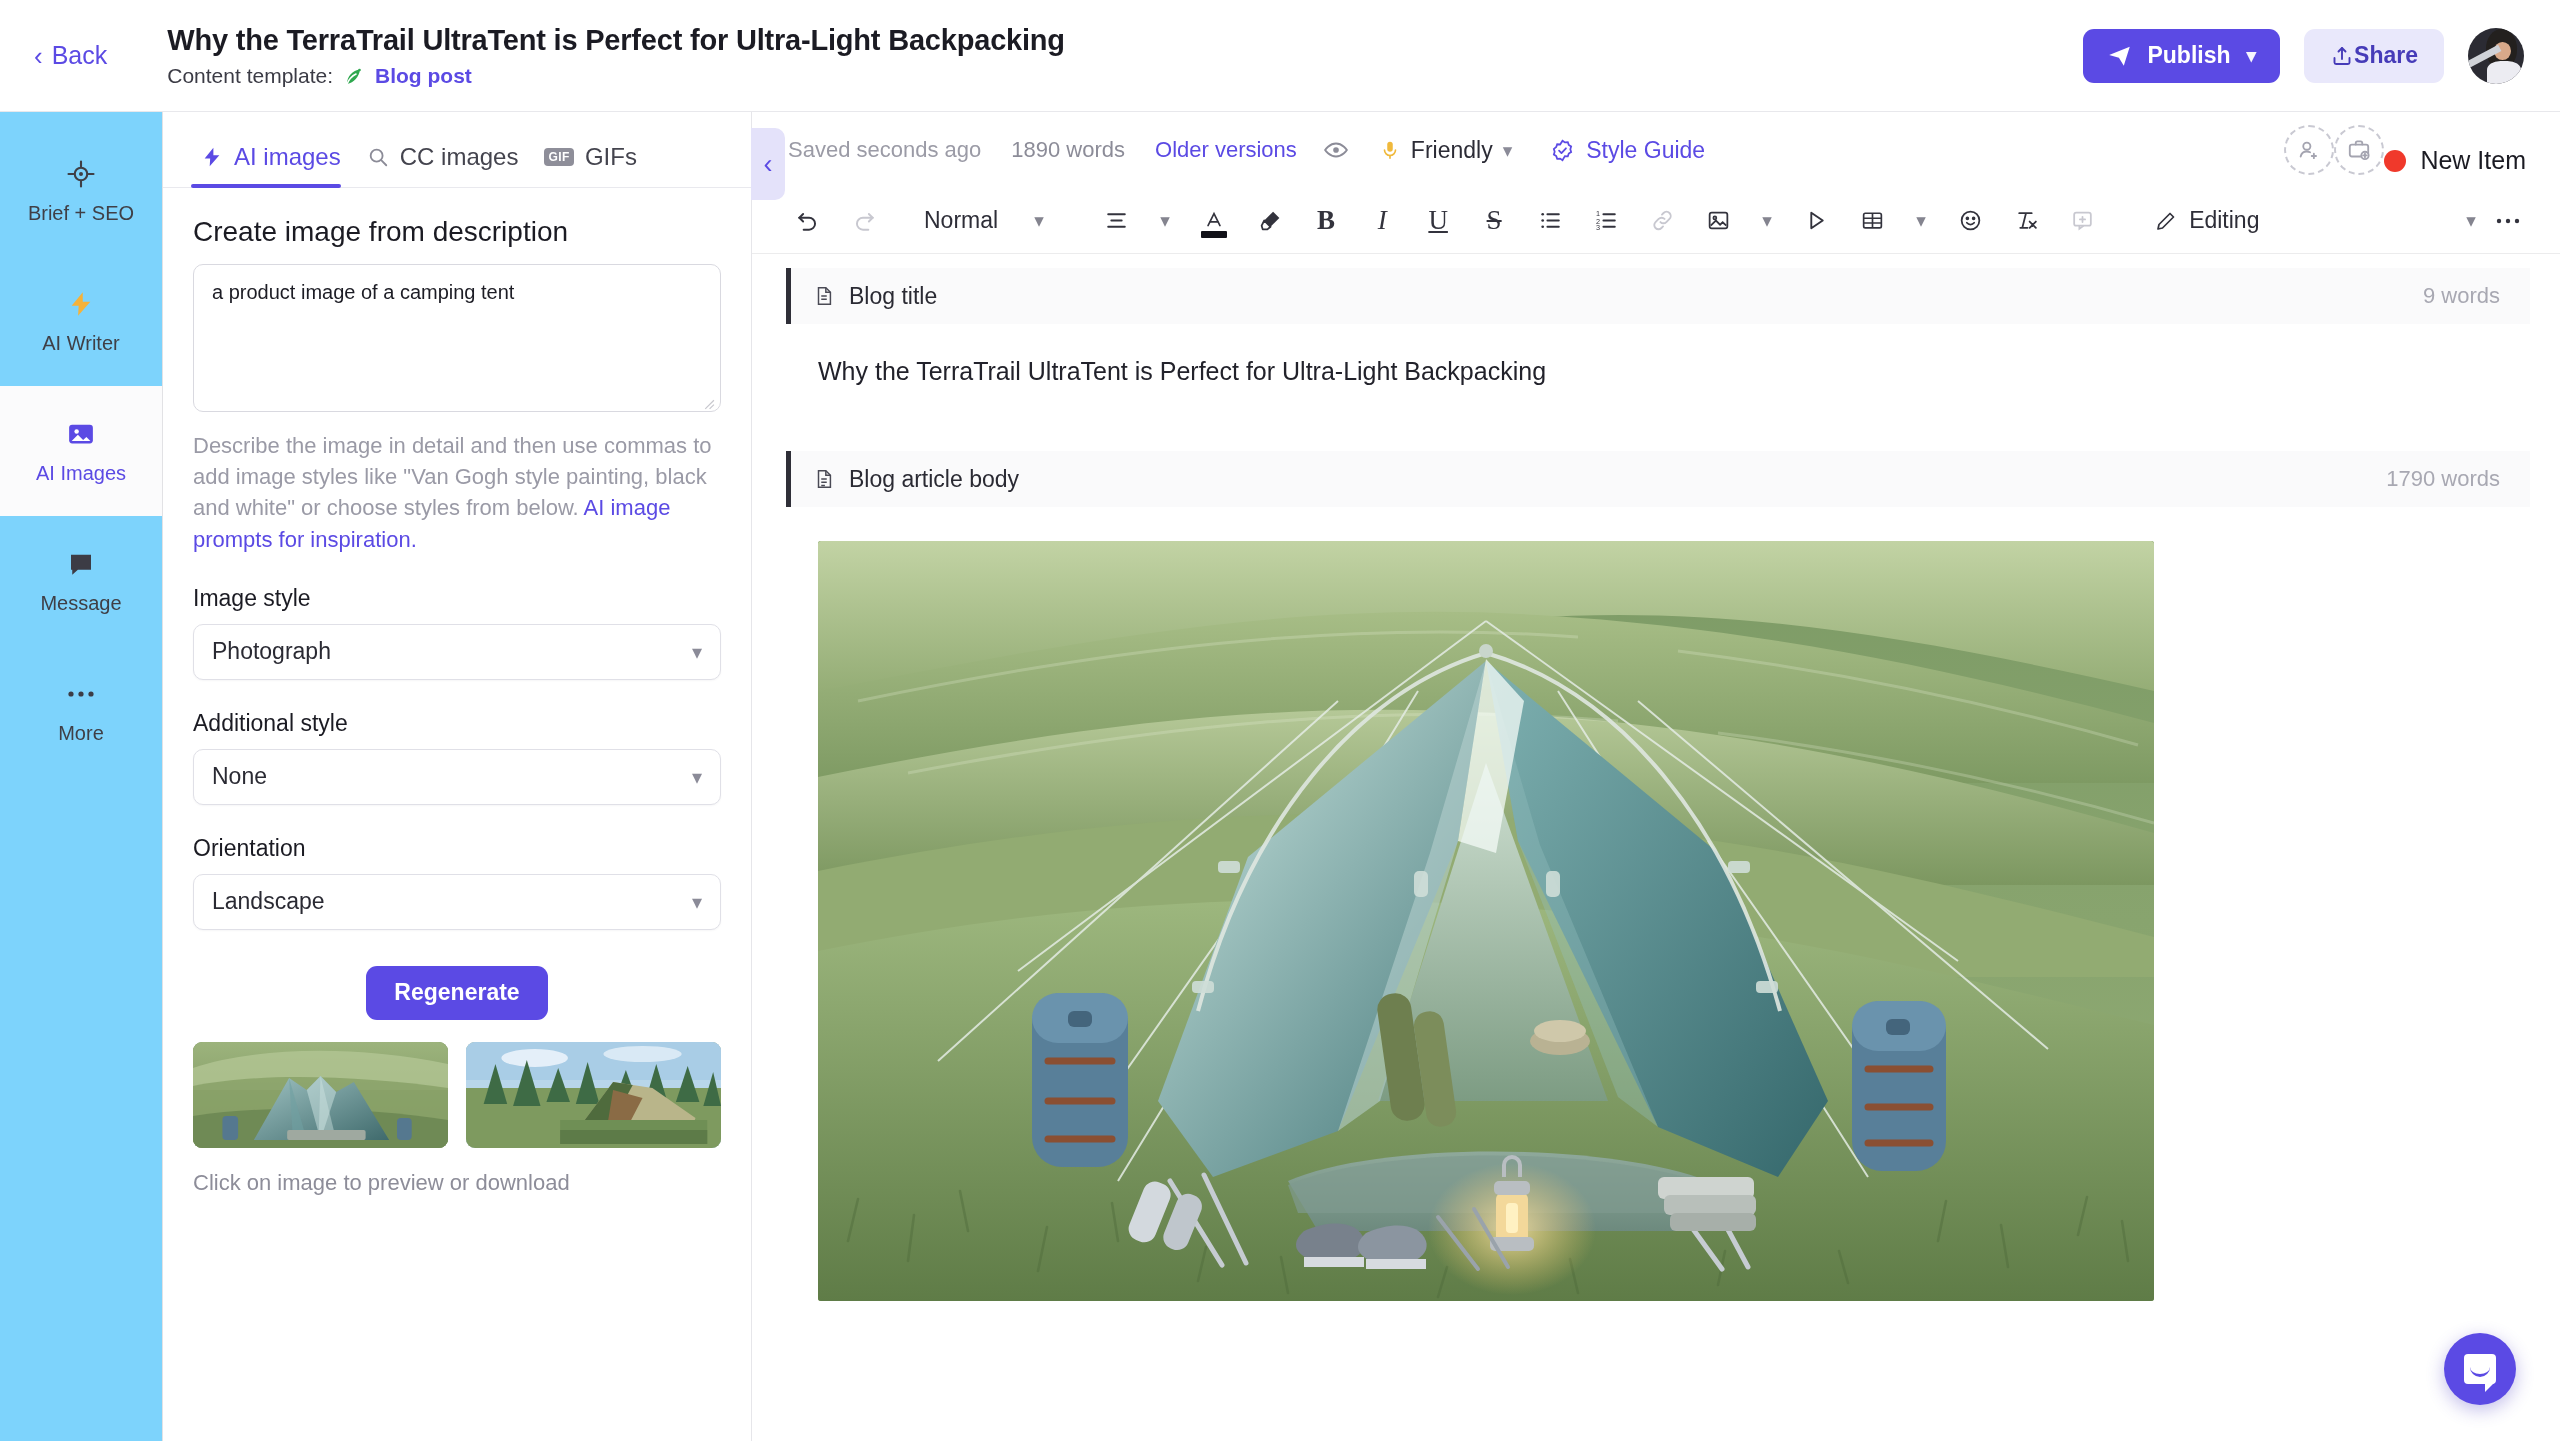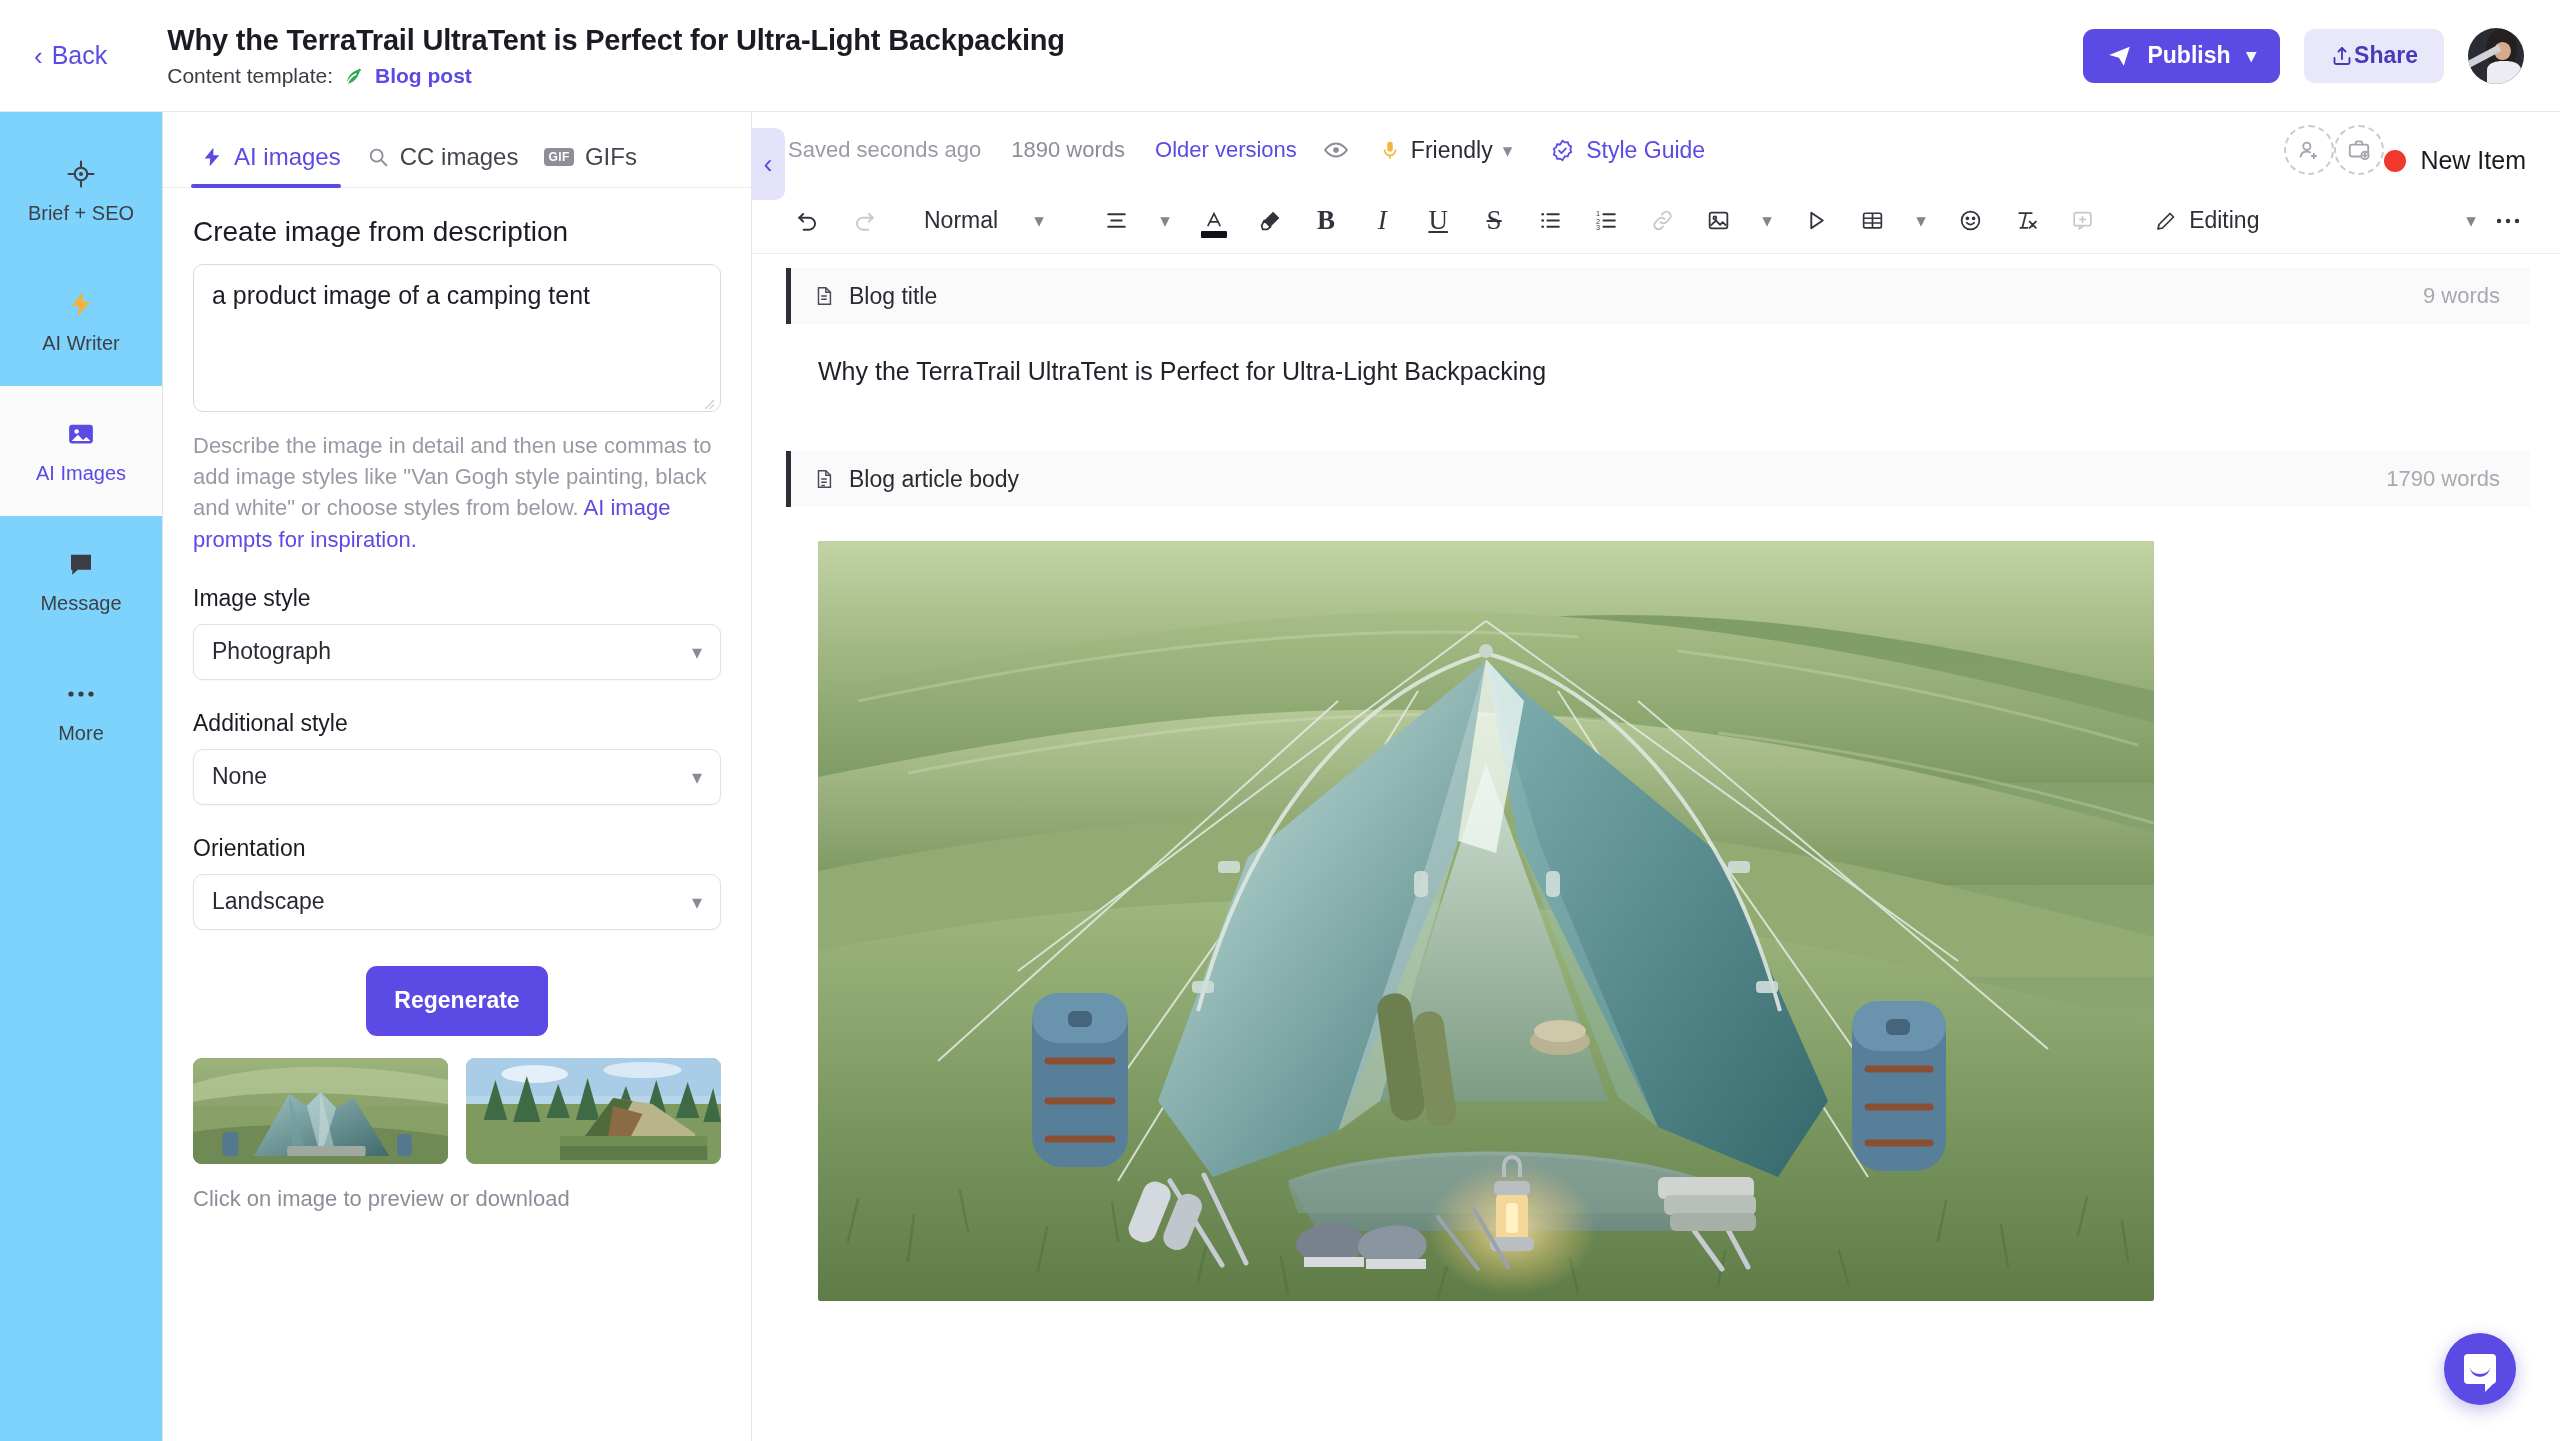--- a/index.html
+++ b/index.html
@@ -89,42 +89,42 @@
   }
   .ptab-ico { font-size: 23px; display:flex; align-items:center; }
   .gif-chip {
     background: #8e8e99; color: #fff; font-size: 12px; font-weight: 700;
     border-radius: 4px; padding: 2px 4px; letter-spacing: .5px;
   }
   .panel-scroll { flex: 1; overflow: hidden; padding: 28px 30px 0 30px; }
   .sect-label { font-size: 28px; color: #1b1b23; font-weight: 400; margin-bottom: 16px; }
   .prompt-box {
     width: 100%; height: 148px; border: 1px solid #d9d9e0; border-radius: 10px;
-    padding: 16px 18px; font-size: 25px; color: #1d1d25; resize: none;
+    padding: 16px 18px; font-size: 20px; color: #1d1d25; resize: none;
     font-family: "Liberation Sans", sans-serif; background: #fff; outline: none;
     position: relative;
   }
   .prompt-wrap { position: relative; }
   .resize-grip { position:absolute; right:6px; bottom:6px; width:13px; height:13px; pointer-events:none; opacity:.55;}
   .help {
     margin-top: 14px; font-size: 22px; line-height: 1.42; color: #9a9aa6;
   }
   .help a { color: #5b4ae4; text-decoration: none; }
   .field-label { font-size: 23px; color: #1b1b23; margin: 30px 0 12px; }
   .select {
     width: 100%; height: 56px; border: 1px solid #e0e0e7; border-radius: 10px;
     background: #fff; display: flex; align-items: center; padding: 0 18px;
     font-size: 23px; color: #2a2a33; cursor: pointer; box-shadow: 0 1px 2px rgba(16,16,40,.04);
   }
   .select .sv { flex: 1; }
   .select .sc { color: #8b8b98; font-size: 20px; }
   .regen-row { display: flex; justify-content: center; margin-top: 36px; }
   .btn-regen {
     background: #5b4ae4; color: #fff; border-radius: 11px; border: none;
-    padding: 0 28px; height: 70px; font-size: 23px; font-weight: 700; cursor: pointer;
+    padding: 0 28px; height: 54px; font-size: 23px; font-weight: 700; cursor: pointer;
     font-family: "Liberation Sans", sans-serif;
   }
   .thumbs { display: flex; gap: 18px; margin-top: 22px; }
   .thumb {
     flex: 1; height: 106px; border-radius: 9px; overflow: hidden; cursor: pointer;
     position: relative; background: #6f8a55;
   }
   .thumb-cap { margin-top: 22px; font-size: 22px; color: #8d8d99; }
 
   

